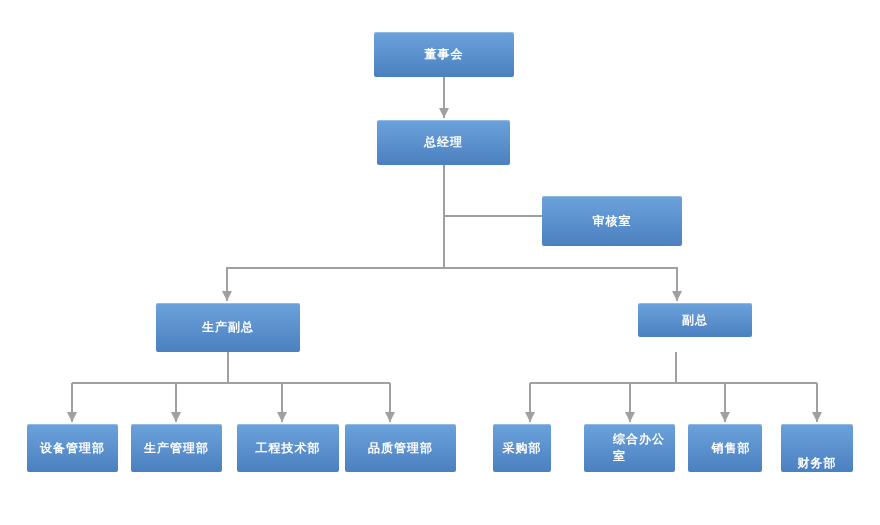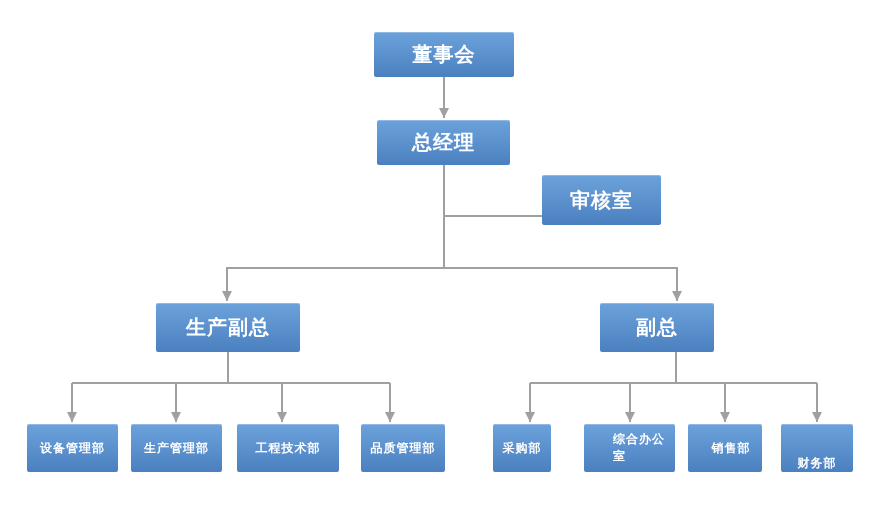--- a/index.html
+++ b/index.html
@@ -15,31 +15,31 @@
   .node{
     position:absolute;box-sizing:border-box;
     display:flex;align-items:center;justify-content:center;
     background:linear-gradient(180deg,var(--node-gradient-top,#6CA2DB) 0%,var(--node-gradient-bottom,#4B80C0) 100%);
     color:var(--node-text,#ffffff);
     font-weight:bold;font-size:12px;letter-spacing:1px;
     border-radius:2px;
     box-shadow:inset 0 1px 0 rgba(255,255,255,0.25);
     cursor:default;
   }
-  .node.lg{font-size:20px;}
+  .node.lg{font-size:12px;}
   
   .n-board      {left:374px;top:32px; width:140px;height:45px;}
   .n-gm         {left:377px;top:120px;width:133px;height:45px;justify-content:center;}
-  .n-audit      {left:542px;top:175px;width:119px;height:50px;}
+  .n-audit      {left:542px;top:196px;width:140px;height:50px;}
   .n-prodvp     {left:156px;top:303px;width:144px;height:49px;}
-  .n-vp         {left:600px;top:303px;width:114px;height:49px;}
+  .n-vp         {left:638px;top:303px;width:114px;height:34px;}
   .n-equipment  {left:27px; top:424px;width:91px; height:48px;}
   .n-prodmgmt   {left:131px;top:424px;width:91px; height:48px;}
   .n-engineering{left:237px;top:424px;width:102px; height:48px;}
-  .n-quality    {left:345px;top:424px;width:84px; height:48px;margin-left:16px;}
+  .n-quality    {left:345px;top:424px;width:111px; height:48px;}
   .n-purchasing {left:493px;top:424px;width:58px; height:48px;}
   .n-office     {left:584px;top:424px;width:91px; height:48px;padding-left:29px;}
   .n-sales      {left:688px;top:424px;width:74px; height:48px;padding-left:12px;}
   .n-finance    {left:781px;top:424px;width:72px; height:48px;align-items:flex-end;}
 </style>
 </head>
 <body>
 
 <div class="canvas">
 

